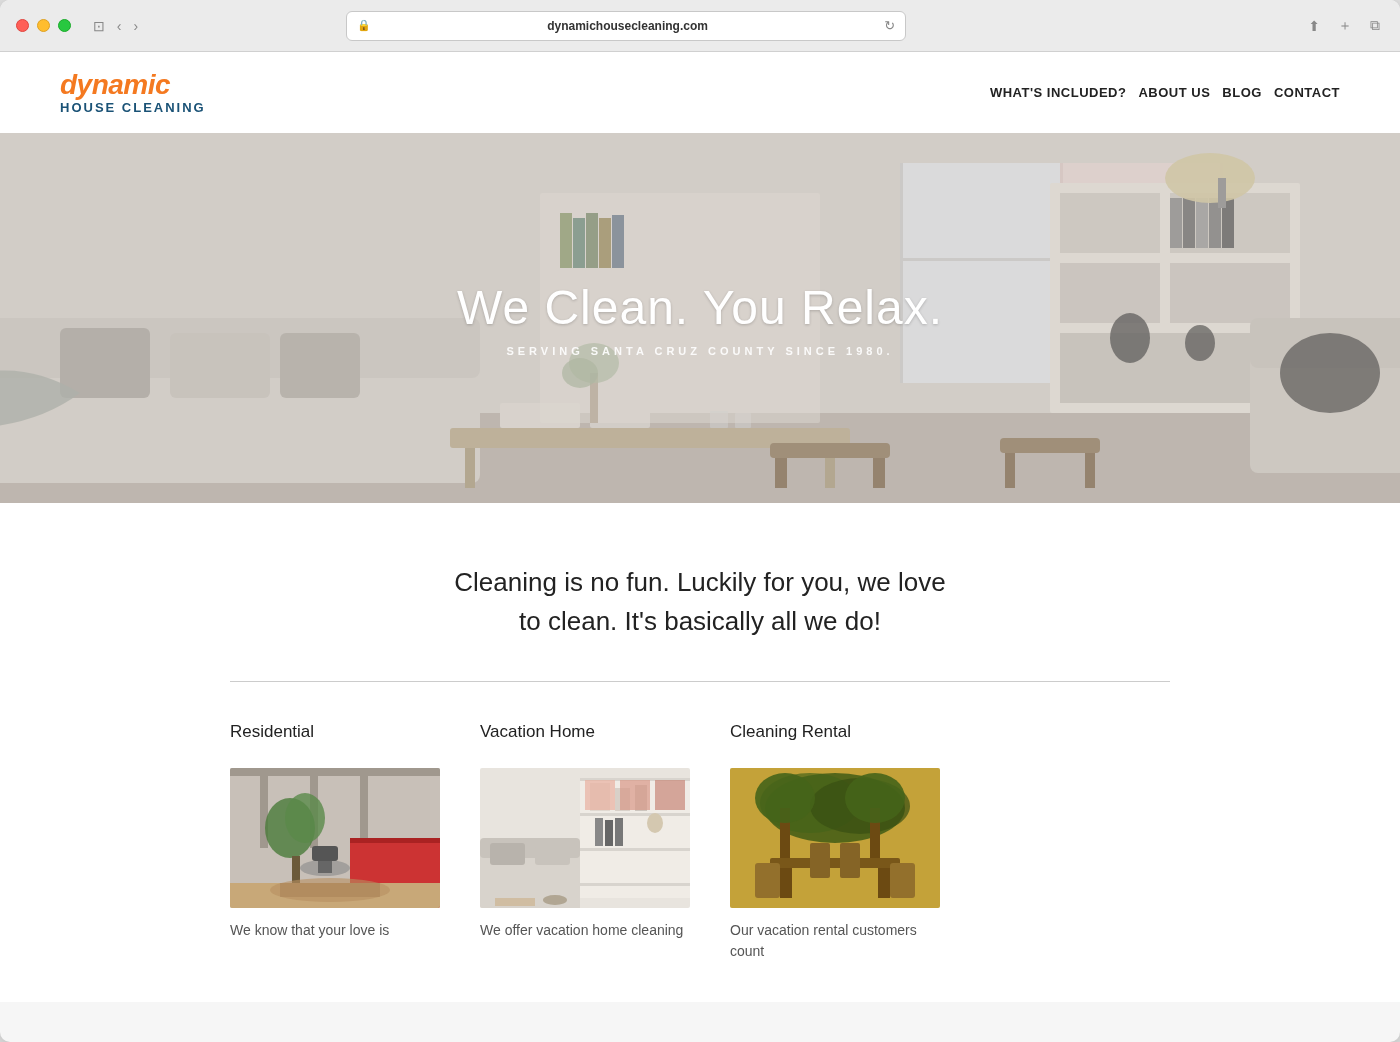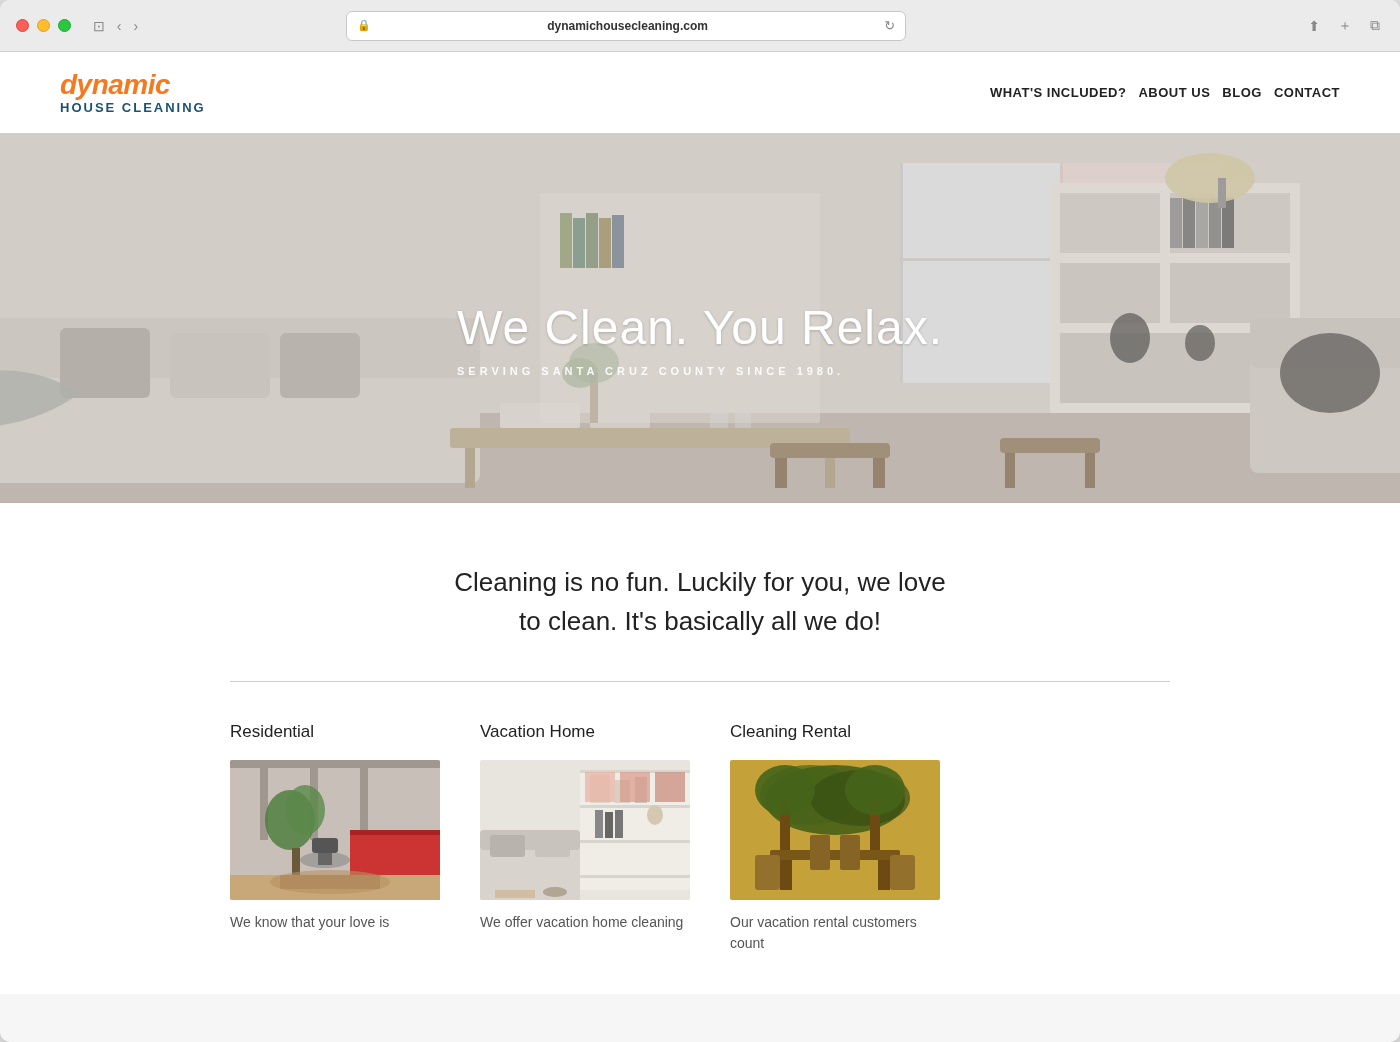--- a/index.html
+++ b/index.html
@@ -180,23 +180,22 @@
       top: 0; left: 0;
       width: 100%;
       height: 100%;
     }
 
     .hero-content {
       position: absolute;
       top: 50%;
       left: 50%;
       transform: translate(-50%, -50%);
-      text-align: left;
+      text-align: center;
       color: white;
-      margin-top: 20px;
     }
 
     .hero-title {
       font-size: 48px;
       font-weight: 400;
       color: white;
       letter-spacing: 1px;
       margin-bottom: 10px;
       text-shadow: 0 1px 3px rgba(0,0,0,0.2);
     }
@@ -245,21 +244,21 @@
 
     .service-card {
       flex: 1;
       max-width: 210px;
     }
 
     .service-card-title {
       font-size: 17px;
       font-weight: 500;
       color: #222;
-      margin-bottom: 18px;
+      margin-bottom: 26px;
     }
 
     .service-card-image {
       width: 100%;
       height: 140px;
       border-radius: 2px;
       overflow: hidden;
       margin-bottom: 12px;
     }
 

